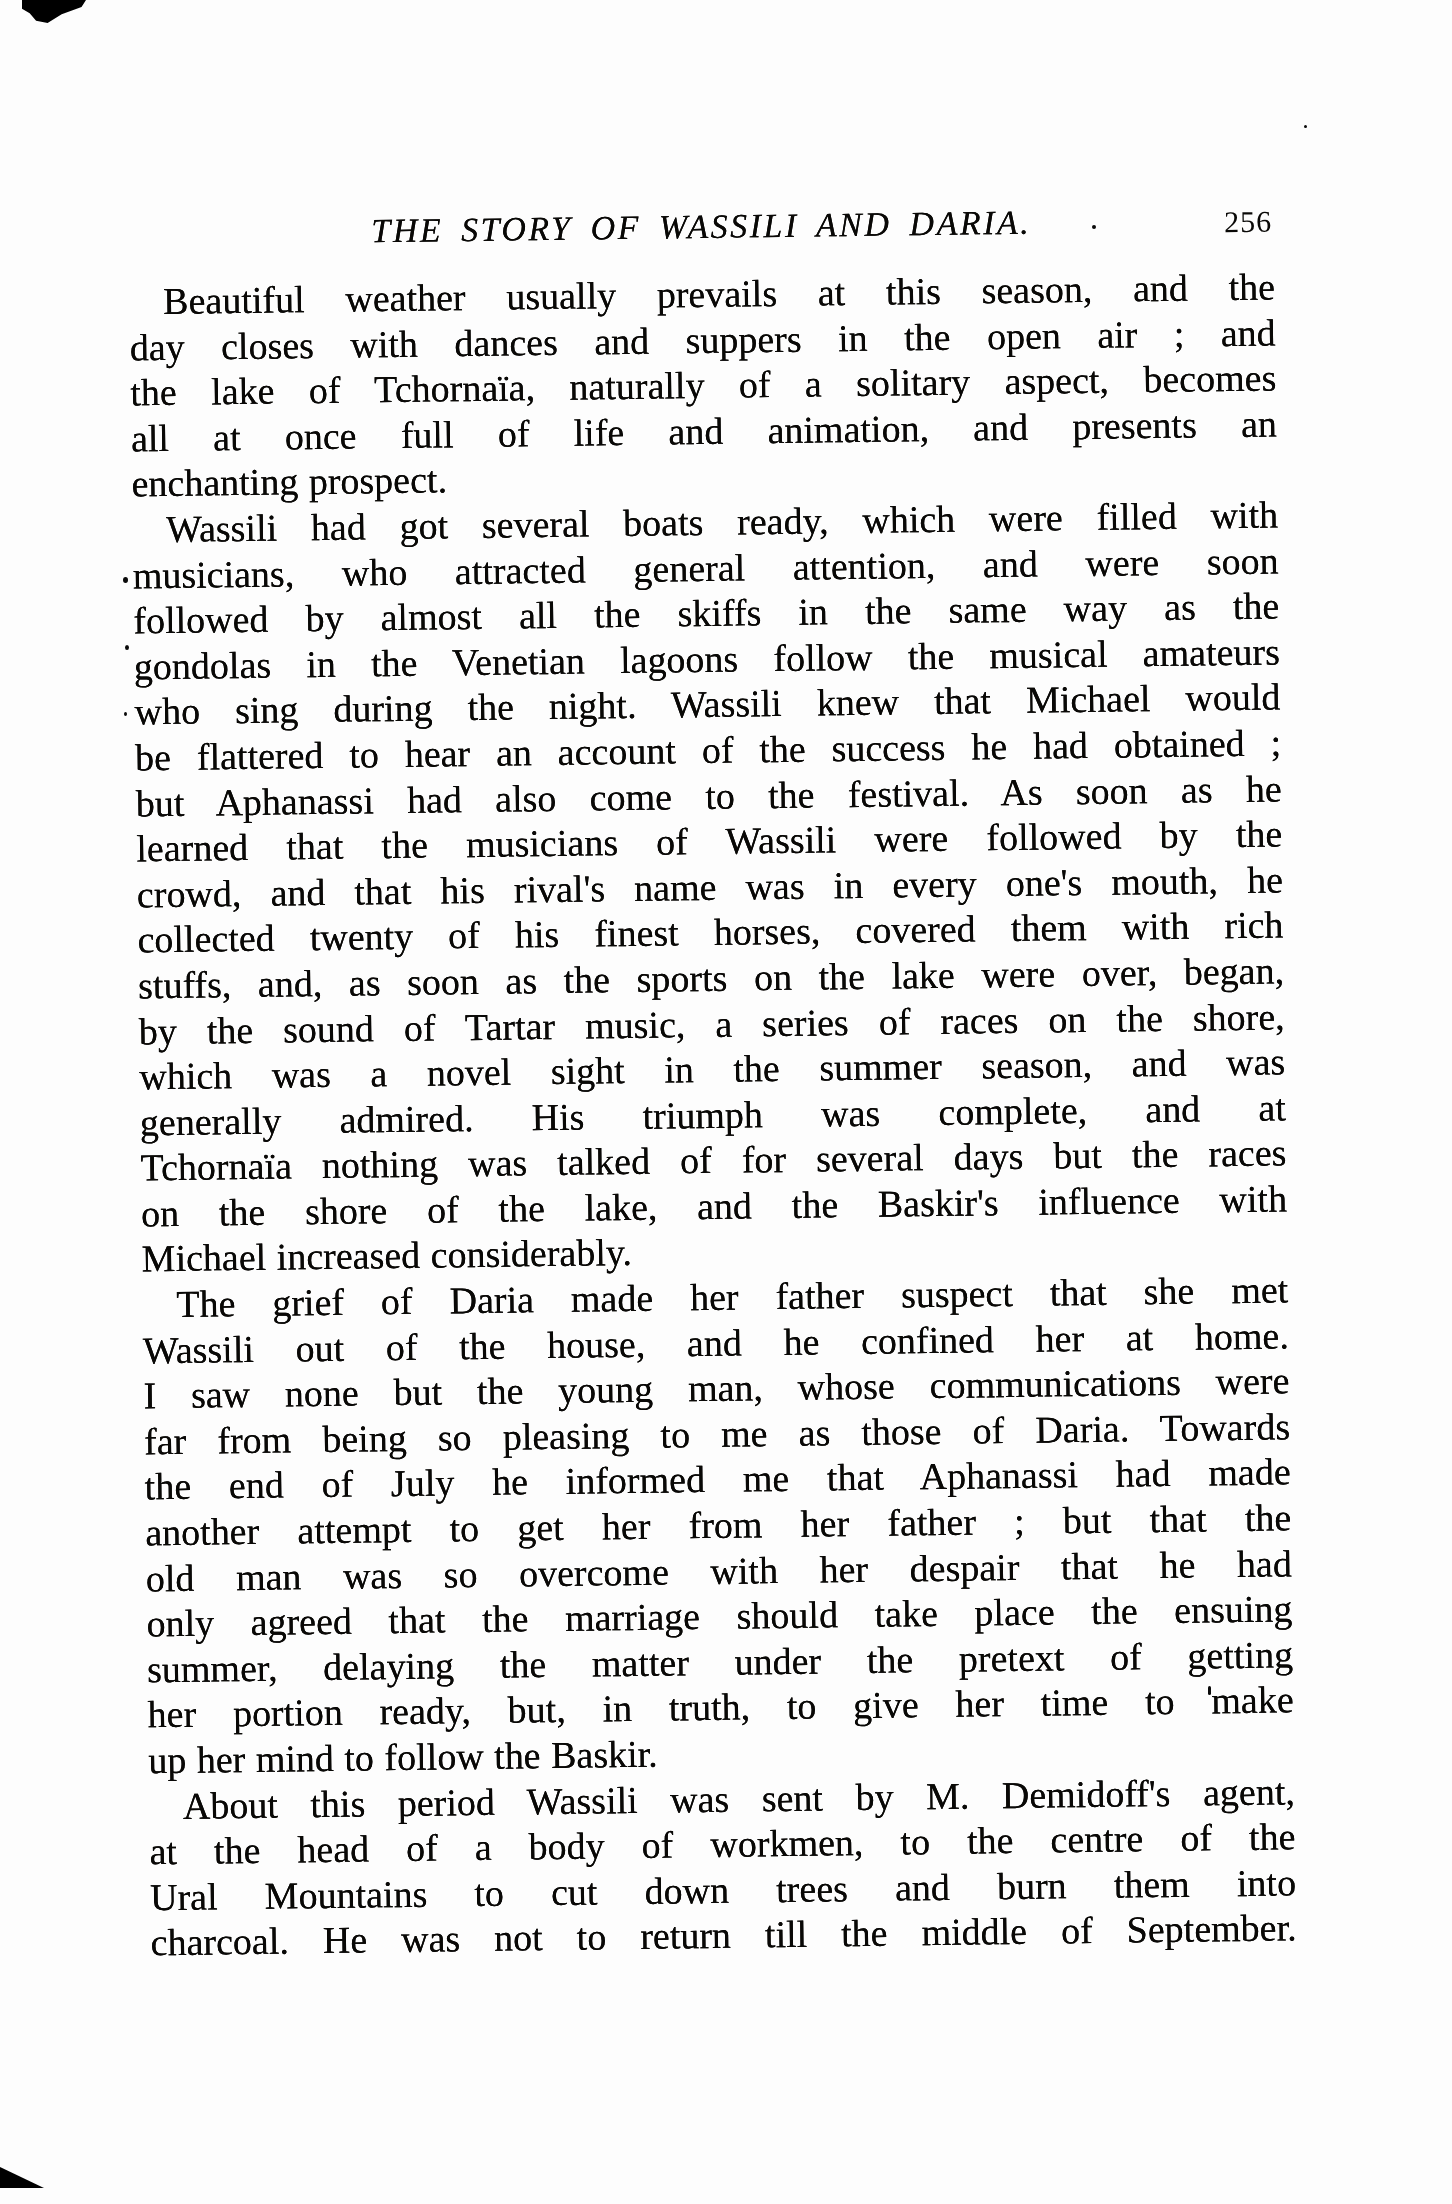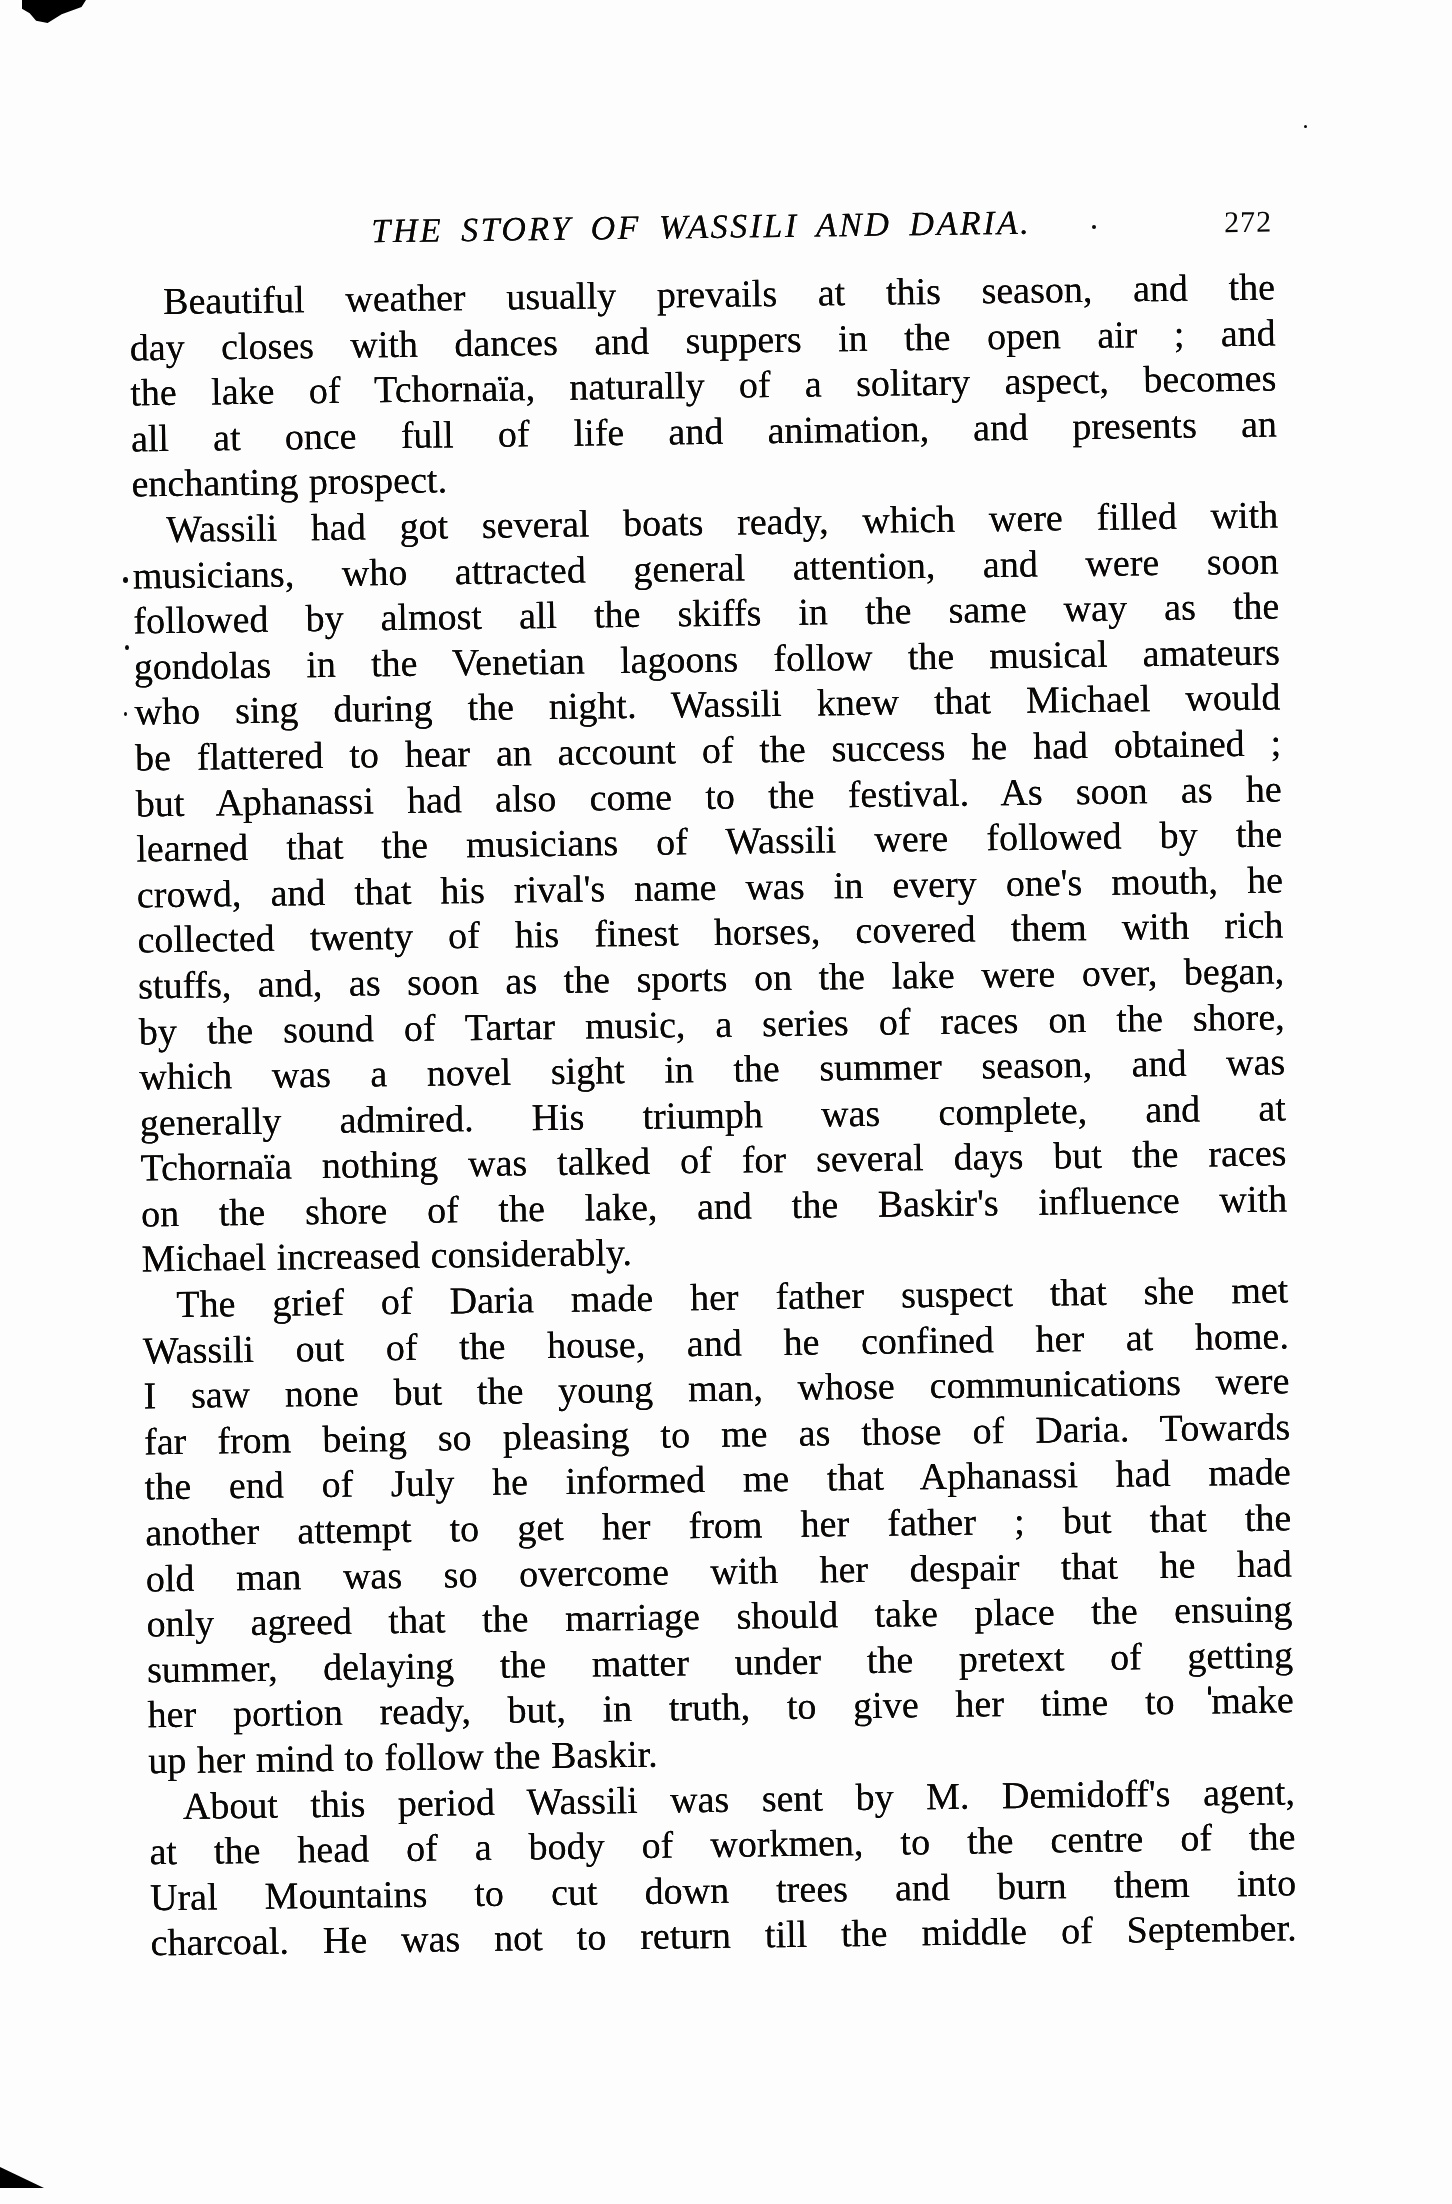--- a/index.html
+++ b/index.html
@@ -72,21 +72,21 @@
 <div class="speck" style="left:123px; top:577px; width:5px; height:6px;"></div>
 <div class="speck" style="left:125px; top:645px; width:4px; height:5px;"></div>
 <div class="speck" style="left:124px; top:712px; width:3px; height:4px;"></div>
 <div class="speck" style="left:1208px; top:1686px; width:3px; height:9px; border-radius:2px;"></div>
 <div class="speck" style="left:1092px; top:225px; width:4px; height:4px;"></div>
 <div class="speck" style="left:1304px; top:125px; width:3px; height:3px;"></div>
 
 <div class="content">
   <div class="header">
     <div class="running-title">THE STORY OF WASSILI AND DARIA.</div>
-    <div class="page-number">272</div>
+    <div class="page-number">256</div>
   </div>
   <div class="body-text">
       <div class="para">
         <div class="line first">Beautiful weather usually prevails at this season, and the</div>
         <div class="line">day closes with dances and suppers in the open air ; and</div>
         <div class="line">the lake of Tchornaïa, naturally of a solitary aspect, becomes</div>
         <div class="line">all at once full of life and animation, and presents an</div>
         <div class="line short-last">enchanting prospect.</div>
       </div>
       <div class="para">

